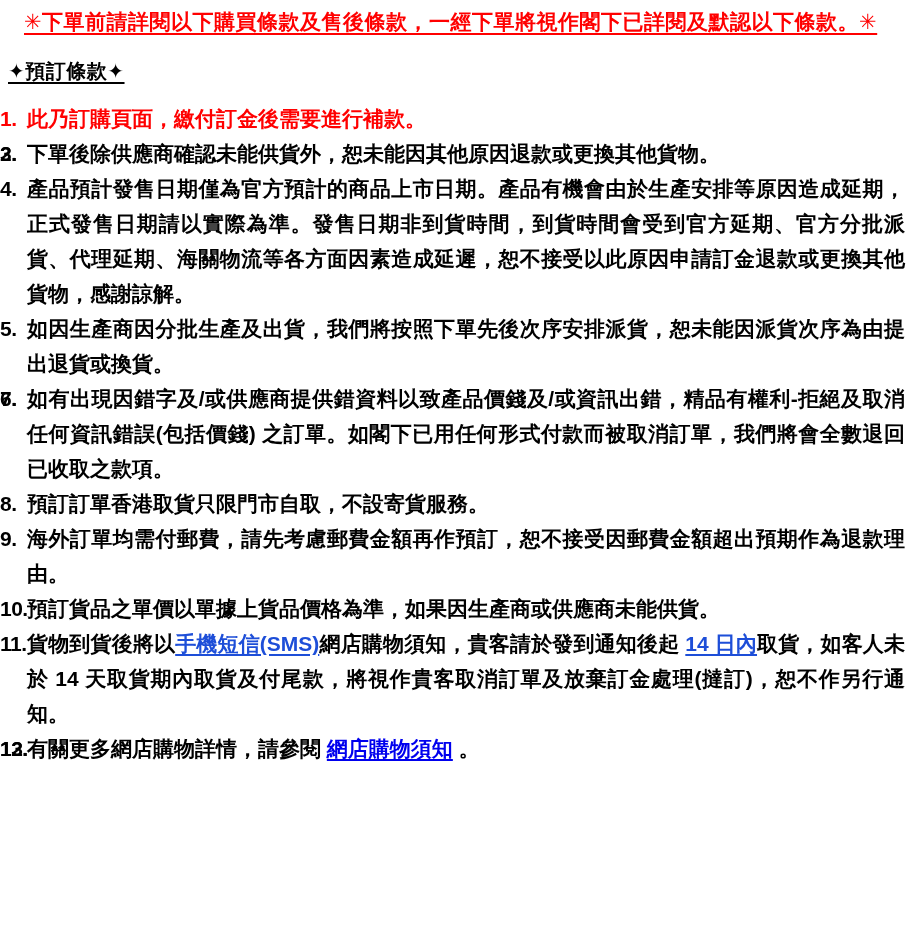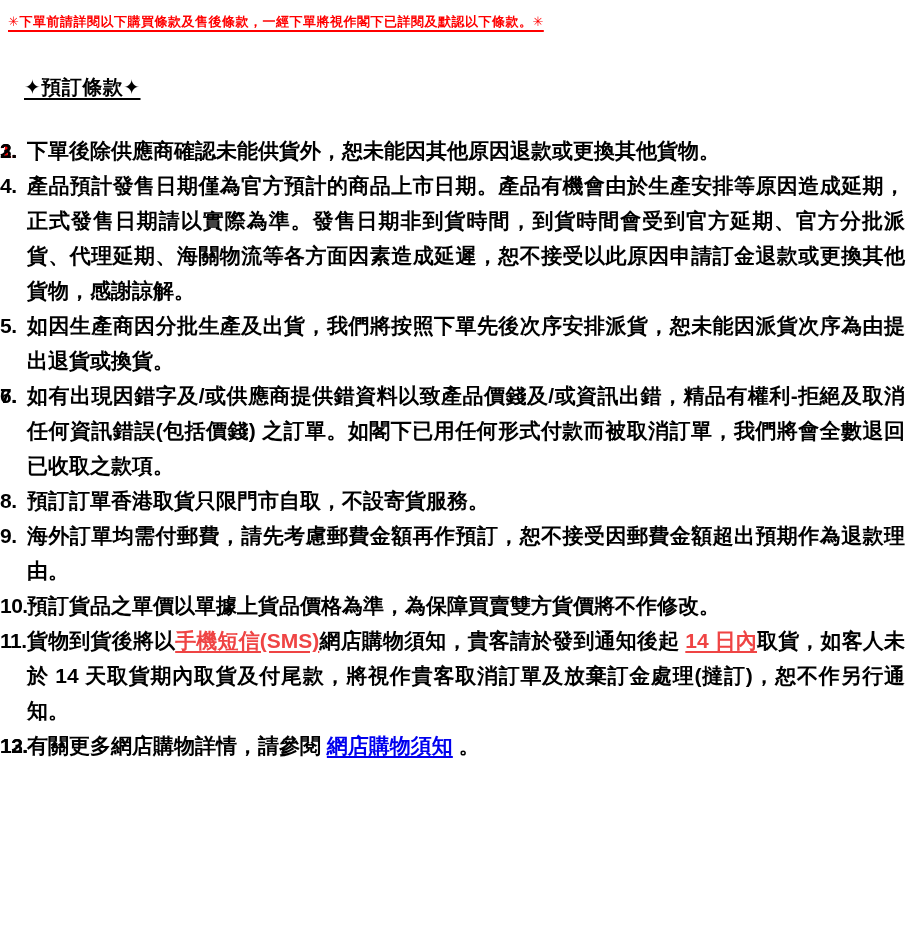--- a/index.html
+++ b/index.html
@@ -13,36 +13,36 @@
     font-family: "Liberation Sans", "DejaVu Sans", sans-serif;
     font-weight: 700;
     color: #000000;
     -webkit-font-smoothing: antialiased;
   }
   .doc {
     padding: 8px 8px 10px 8px;
   }
   .main-header {
     color: #ff0000;
-    font-size: 13px;
+    font-size: 21px;
     line-height: 28px;
     text-decoration: underline;
     text-decoration-thickness: 2px;
     text-underline-offset: 4px;
-    margin: 0 0 21px 0;
+    margin: 0 0 21px 16px;
     letter-spacing: 0.5px;
   }
   .section-row {
     margin: 0 0 16px 0;
   }
   .section-title {
     display: inline-block;
     font-size: 20px;
     line-height: 28px;
-    margin: 16px;
+    margin: 0;
     text-decoration: underline;
     text-decoration-thickness: 2px;
     text-underline-offset: 4px;
     letter-spacing: 0.5px;
   }
   .terms {
     font-size: 21px;
     line-height: 35px;
   }
   .item {
@@ -57,21 +57,21 @@
     top: 0;
     width: 26px;
     text-align: right;
     letter-spacing: -0.5px;
     white-space: nowrap;
   }
   .item.red {
     color: #ff0000;
   }
   .u-red {
-    color: #ef4444;
+    color: #1d4ed8;
     text-decoration: underline;
     text-decoration-thickness: 2px;
     text-underline-offset: 3px;
   }
   .u-blue {
     color: #0000ee;
     text-decoration: underline;
     text-decoration-thickness: 2px;
     text-underline-offset: 3px;
     cursor: pointer;
@@ -85,20 +85,21 @@
   <div class="main-header">✳下單前請詳閱以下購買條款及售後條款，一經下單將視作閣下已詳閱及默認以下條款。✳</div>
 
   <div class="section-row">
     <h2 class="section-title">✦預訂條款✦</h2>
   </div>
 
   <div class="terms">
 
     <div class="item red">
       <span class="num">1.</span>
+      <span>此乃訂購頁面，繳付訂金後需要進行補款。</span>
     </div>
 
     <div class="item">
       <span class="num">2.</span>
     </div>
 
     <div class="item">
       <span class="num">3.</span>
       <span>下單後除供應商確認未能供貨外，恕未能因其他原因退款或更換其他貨物。</span>
     </div>
@@ -127,21 +128,21 @@
       <span>預訂訂單香港取貨只限門市自取，不設寄貨服務。</span>
     </div>
 
     <div class="item">
       <span class="num">9.</span>
       <span>海外訂單均需付郵費，請先考慮郵費金額再作預訂，恕不接受因郵費金額超出預期作為退款理由。</span>
     </div>
 
     <div class="item">
       <span class="num">10.</span>
-      <span>預訂貨品之單價以單據上貨品價格為準，為保障買賣雙方貨價將不作修改。</span>
+      <span>預訂貨品之單價以單據上貨品價格為準，如果因生產商或供應商未能供貨。</span>
     </div>
 
     <div class="item">
       <span class="num">11.</span>
       <span><span>貨物到貨後將以</span><span class="u-red">手機短信(SMS)</span><span>網店購物須知，貴客請於發到通知後起 </span><span class="u-red">14 日內</span><span>取貨，如客人未於 14 天取貨期內取貨及付尾款，將視作貴客取消訂單及放棄訂金處理(撻訂)，恕不作另行通知。</span></span>
     </div>
 
     <div class="item">
       <span class="num">12.</span>
     </div>

